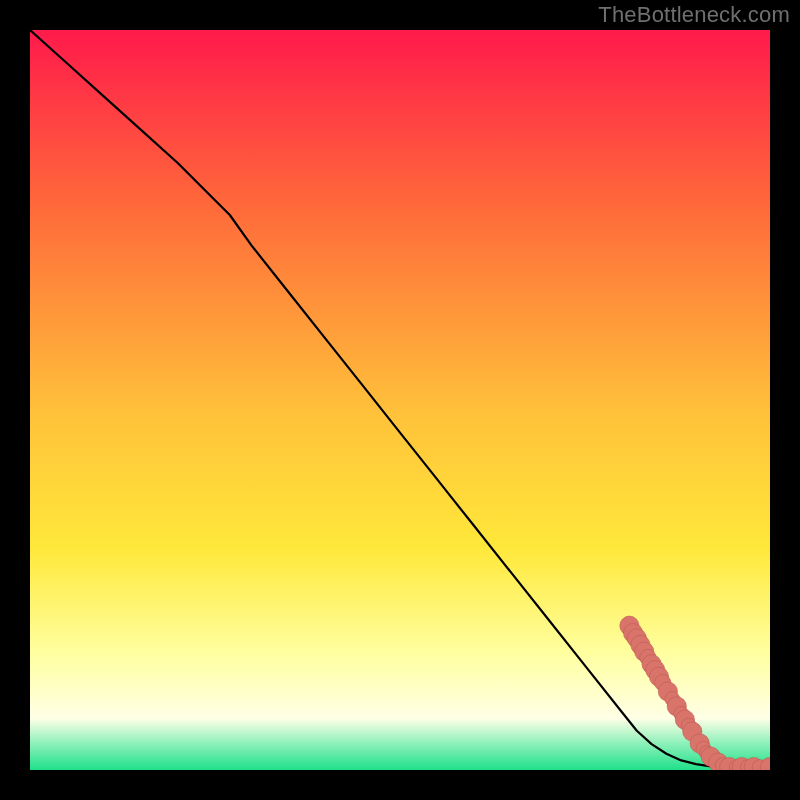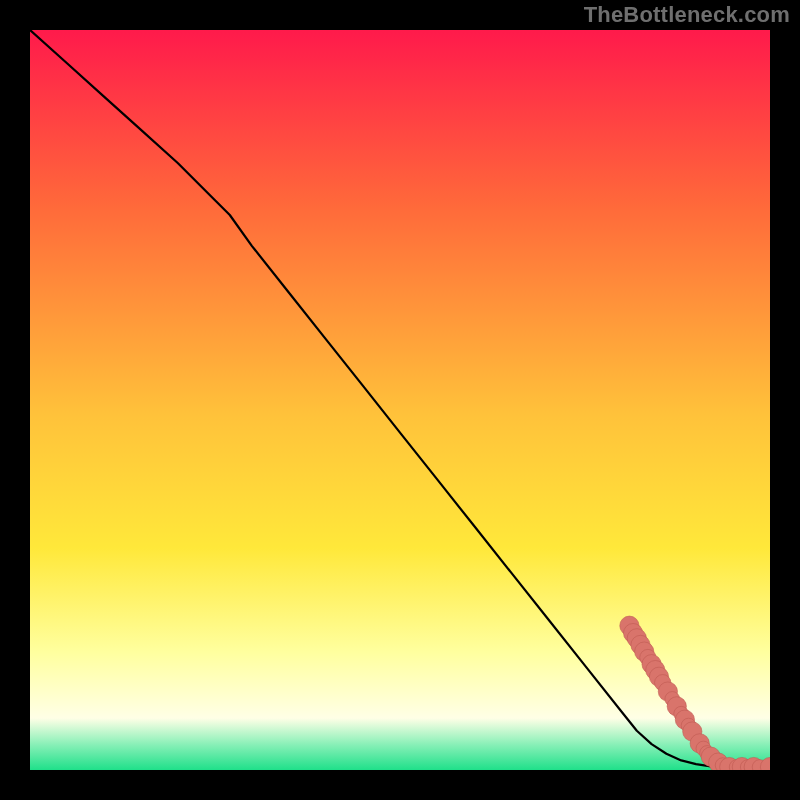--- a/index.html
+++ b/index.html
@@ -15,21 +15,21 @@
     width: 800px;
     height: 800px;
     background: #000;
   }
   .watermark {
     position: absolute;
     top: 2px;
     right: 10px;
     color: #6f6f6f;
     font-size: 22px;
-    font-weight: 700;
+    font-weight: 400;
     letter-spacing: 0.2px;
     z-index: 10;
   }
   .plot {
     position: absolute;
     left: 30px;
     top: 30px;
     width: 740px;
     height: 740px;
     overflow: hidden;

